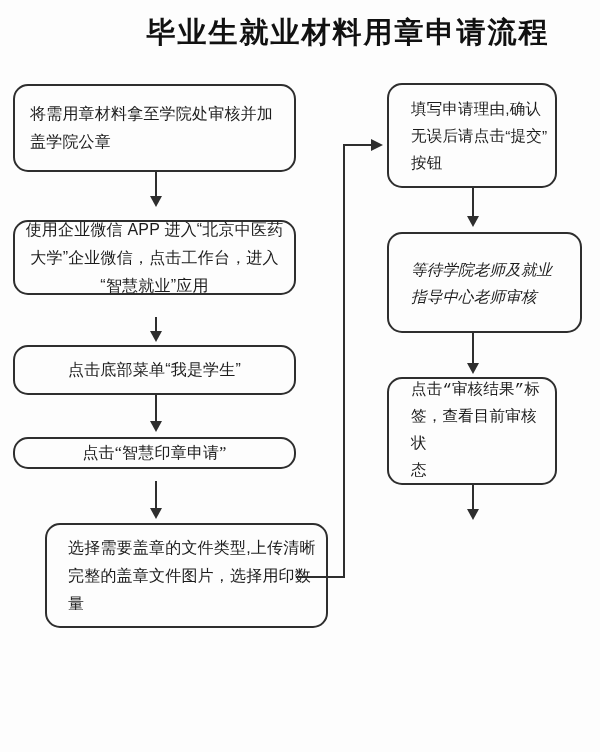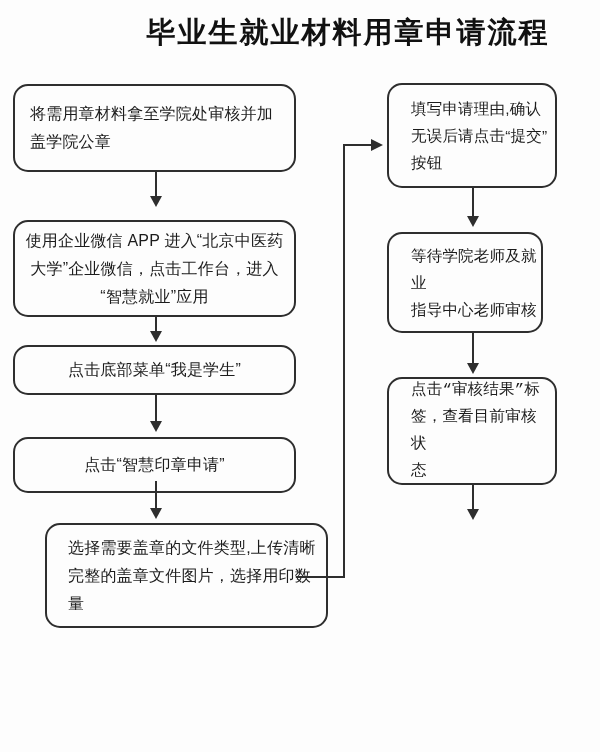--- a/index.html
+++ b/index.html
@@ -34,27 +34,27 @@
     font-size:16px;
     line-height:28px;
     white-space:pre-line;
     letter-spacing:0.2px;
   }
   .node .txt{width:100%;}
   .t-left{text-align:left;}
   .t-center{text-align:center;}
   
   .nL1{left:13px;top:84px;width:283px;height:88px;padding:4px 10px 4px 15px;}
-  .nL2{left:13px;top:220px;width:283px;height:97px;padding:4px 8px;}
+  .nL2{left:13px;top:220px;width:283px;height:75px;padding:4px 8px;}
   .nL3{left:13px;top:345px;width:283px;height:50px;padding:2px 8px;}
-  .nL4{left:13px;top:437px;width:283px;height:56px;padding:2px 12px;}
+  .nL4{left:13px;top:437px;width:283px;height:32px;padding:2px 12px;font-family:Liberation Serif, serif;}
   .nL5{left:13px;top:523px;width:283px;height:105px;padding:4px 6px 4px 21px;margin-left:32px;}
   
   .nR1{left:387px;top:83px;width:170px;height:105px;}
-  .nR2{left:387px;top:232px;width:156px;height:101px;}
+  .nR2{left:387px;top:232px;width:195px;height:101px;font-style:italic;}
   .nR3{left:387px;top:377px;width:170px;height:108px;font-family:Liberation Mono, monospace;}
   .nR4{left:387px;top:523px;width:170px;height:107px;}
   .nR1,.nR2,.nR3,.nR4{padding:4px 4px 4px 22px;font-size:15.5px;line-height:27px;}
   
   .varrow{
     position:absolute;
     width:2px;
     background:#2e2e2e;
   }
   .varrow::after{

